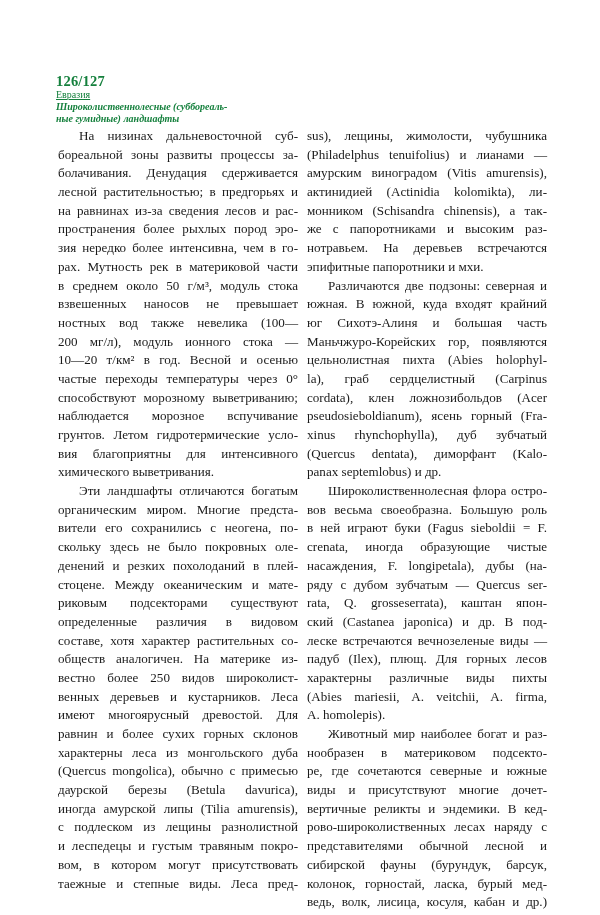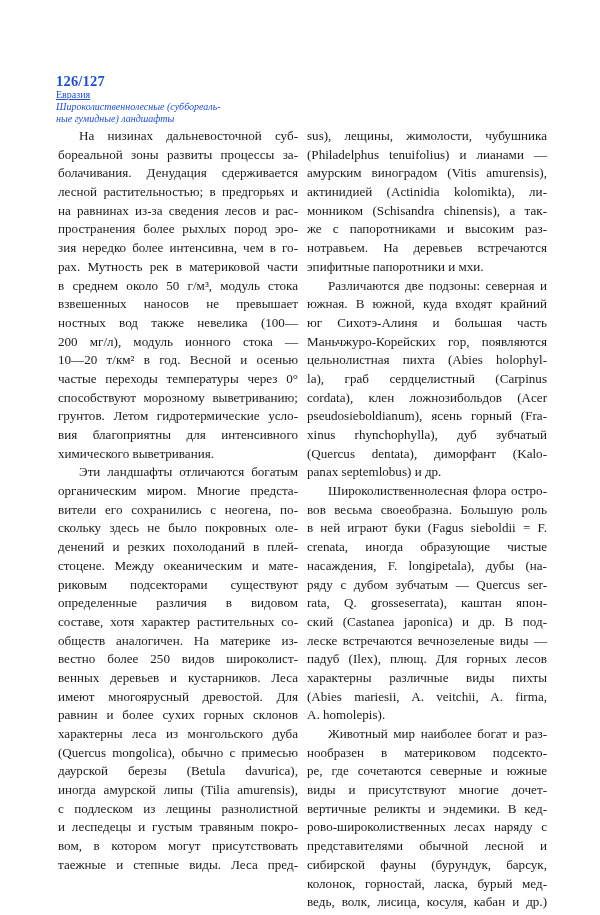--- a/index.html
+++ b/index.html
@@ -1,23 +1,23 @@
 <!DOCTYPE html>
 <html><head>
 <meta charset="utf-8">
 <style>
   html, body { margin: 0; padding: 0; }
   body {
     width: 600px; height: 915px; background: #ffffff; position: relative; overflow: hidden;
     font-family: "Liberation Serif", "DejaVu Serif", serif; color: #1a1a1a;
   }
-  .header { position: absolute; left: 56px; top: 74px; width: 240px; color: #1d4ed8; }
+  .header { position: absolute; left: 56px; top: 74px; width: 240px; color: #15803d; }
   .pagenum { font-weight: bold; font-size: 14.5px; line-height: 15px; letter-spacing: 0.2px; }
   .region { font-size: 10px; line-height: 12px; text-decoration: underline; }
-  .section { font-size: 10px; line-height: 12px; font-style: italic; }
+  .section { font-size: 10px; line-height: 12px; font-style: italic; font-weight: bold; }
   .col { position: absolute; width: 240px; font-size: 13.1px; }
   .col-left { left: 58px; top: 127px; }
   .col-right { left: 307px; top: 127px; }
   .line {
     height: 18.7px; line-height: 18.7px; white-space: nowrap;
     text-align: justify; text-align-last: justify; overflow: visible;
   }
   .line.last { text-align-last: left; font-family: Liberation Serif, serif; }
   .line.indent { padding-left: 21px; }
 </style>
@@ -41,20 +41,21 @@
       <div class="line">пространения более рыхлых пород эро-</div>
       <div class="line">зия нередко более интенсивна, чем в го-</div>
       <div class="line">рах. Мутность рек в материковой части</div>
       <div class="line">в среднем около 50 г/м³, модуль стока</div>
       <div class="line">взвешенных наносов не превышает</div>
       <div class="line">ностных вод также невелика (100—</div>
       <div class="line">200 мг/л), модуль ионного стока —</div>
       <div class="line">10—20 т/км² в год. Весной и осенью</div>
       <div class="line">частые переходы температуры через 0°</div>
       <div class="line">способствуют морозному выветриванию;</div>
+      <div class="line">наблюдается морозное вспучивание</div>
       <div class="line">грунтов. Летом гидротермические усло-</div>
       <div class="line">вия благоприятны для интенсивного</div>
       <div class="line last">химического выветривания.</div>
     </div>
     <div>
       <div class="line indent">Эти ландшафты отличаются богатым</div>
       <div class="line">органическим миром. Многие предста-</div>
       <div class="line">вители его сохранились с неогена, по-</div>
       <div class="line">скольку здесь не было покровных оле-</div>
       <div class="line">денений и резких похолоданий в плей-</div>

